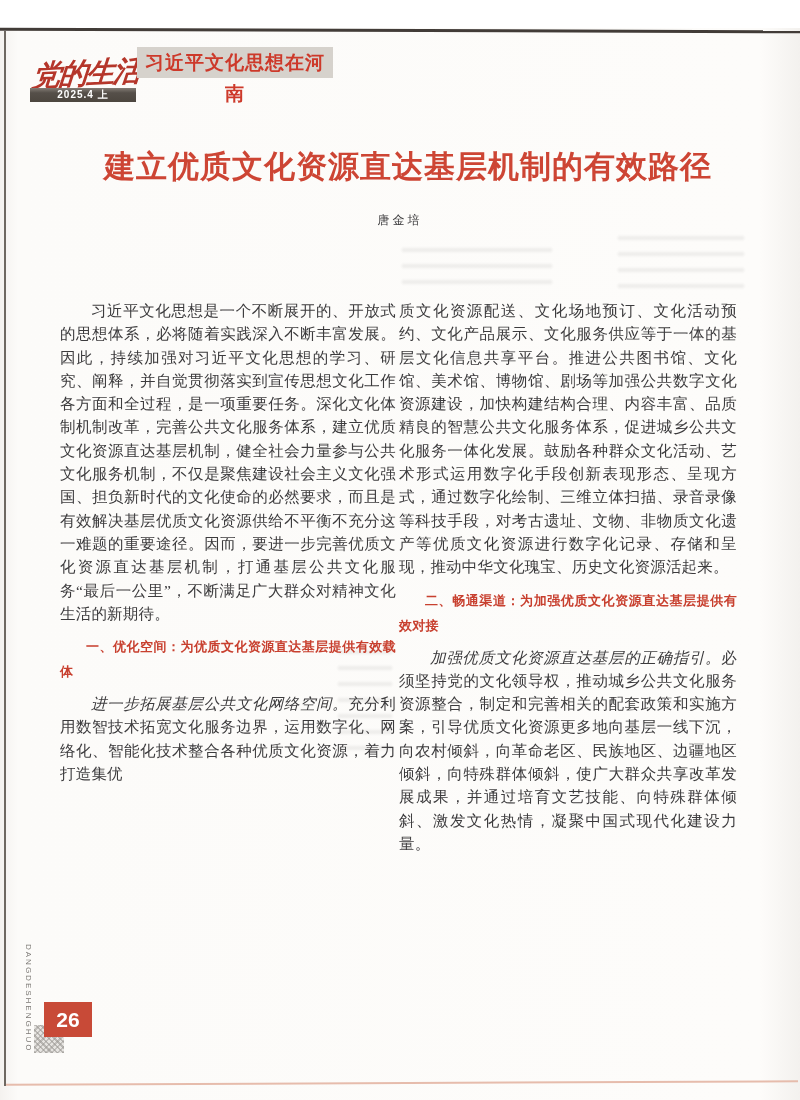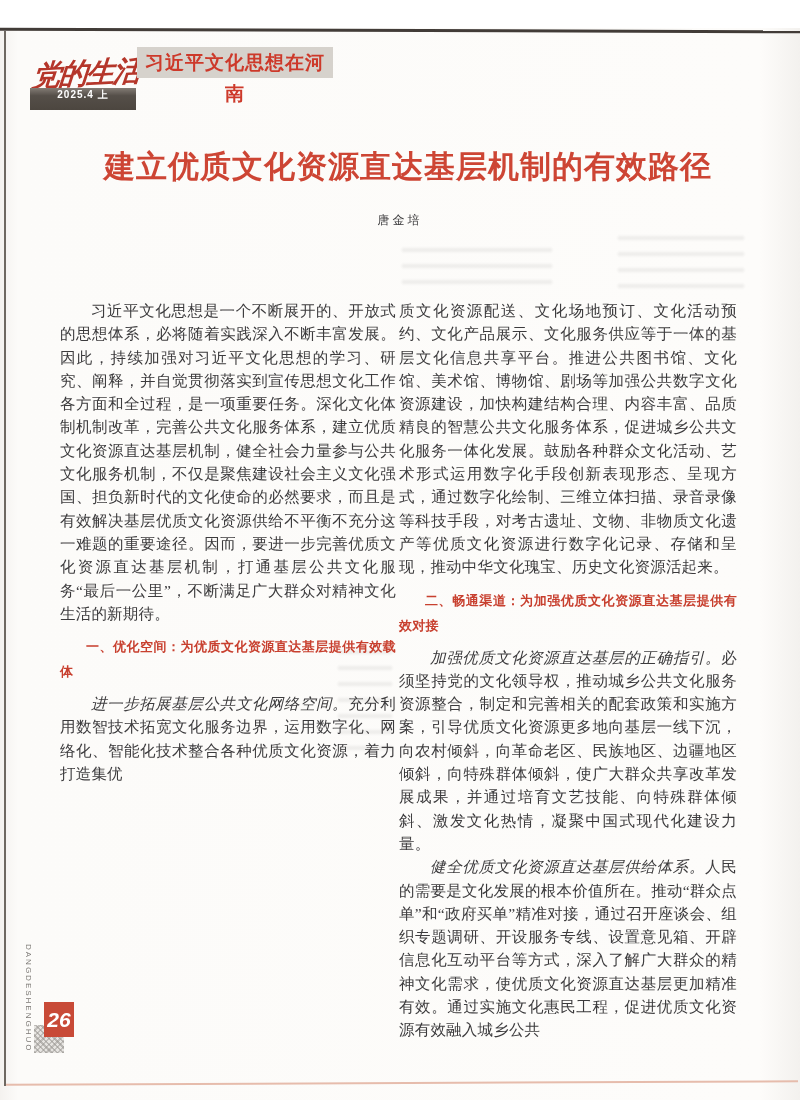--- a/index.html
+++ b/index.html
@@ -28,21 +28,21 @@
   .ghost.g3 { left:402px; top:248px; width:150px; height:44px; }
   
   .logo {
     position:absolute; left:32px; top:54px; width:104px;
     font-family:"DejaVu Serif",serif;
     font-size:29px; font-weight:bold; font-style:italic;
     color:#b5362a; transform:rotate(-3deg) skewX(-8deg);
     white-space:nowrap; letter-spacing:-2px;
   }
   .issue {
-    position:absolute; left:30px; top:88px; width:106px; height:22px;
+    position:absolute; left:30px; top:88px; width:106px; height:14px;
     background:linear-gradient(180deg,#837c75 0,#554f49 35%,#4c463f 100%);
     color:#ffffff; font-family:"Liberation Sans","DejaVu Sans",sans-serif;
     font-size:10px; font-weight:bold; text-align:center; line-height:14px;
     letter-spacing:1px;
   }
   .column-label {
     position:absolute; left:137px; top:47px; width:196px; height:31px;
     background:#d6d2cc;
     color:#cd392a; font-family:"Liberation Sans","DejaVu Sans",sans-serif;
     font-size:19px; font-weight:bold; text-align:center; line-height:31px;
@@ -83,24 +83,24 @@
     font-size:8px; color:#7e7b77; letter-spacing:2px;
   }
   .hatch {
     position:absolute; left:34px; top:1025px; width:30px; height:28px;
     background:
       repeating-linear-gradient(45deg,rgba(150,147,143,0.55) 0 1.5px,transparent 1.5px 4px),
       repeating-linear-gradient(-45deg,rgba(150,147,143,0.45) 0 1.5px,transparent 1.5px 4px),
       #e6e4e1;
   }
   .pagenum {
-    position:absolute; left:44px; top:1002px; width:30px; height:35px;
+    position:absolute; left:44px; top:1002px; width:48px; height:35px;
     background:#c84a37; color:#ffffff;
     font-family:"Liberation Sans","DejaVu Sans",sans-serif;
-    font-size:21px; font-weight:bold; font-style:italic;
+    font-size:21px; font-weight:bold; 
     display:flex; align-items:center; justify-content:center;
   }
 </style>
 </head>
 <body>
 
 <div class="page">
 
   <div class="top-strip"></div>
   <div class="top-line"></div>
@@ -121,20 +121,19 @@
   <div class="col col-left">
     <p class="para"><span>习近平文化思想是一个不断展开的、开放式的思想体系，必将随着实践深入不断丰富发展。因此，持续加强对习近平文化思想的学习、研究、阐释，并自觉贯彻落实到宣传思想文化工作各方面和全过程，是一项重要任务。深化文化体制机制改革，完善公共文化服务体系，建立优质文化资源直达基层机制，健全社会力量参与公共文化服务机制，不仅是聚焦建设社会主义文化强国、担负新时代的文化使命的必然要求，而且是有效解决基层优质文化资源供给不平衡不充分这一难题的重要途径。因而，要进一步完善优质文化资源直达基层机制，打通基层公共文化服务“最后一公里”，不断满足广大群众对精神文化生活的新期待。</span></p>
     <p class="heading">一、优化空间：为优质文化资源直达基层提供有效载体</p>
     <p class="para"><span class="lead">进一步拓展基层公共文化网络空间。</span><span>充分利用数智技术拓宽文化服务边界，运用数字化、网络化、智能化技术整合各种优质文化资源，着力打造集优</span></p>
   </div>
 
   <div class="col col-right">
     <p class="para noindent"><span>质文化资源配送、文化场地预订、文化活动预约、文化产品展示、文化服务供应等于一体的基层文化信息共享平台。推进公共图书馆、文化馆、美术馆、博物馆、剧场等加强公共数字文化资源建设，加快构建结构合理、内容丰富、品质精良的智慧公共文化服务体系，促进城乡公共文化服务一体化发展。鼓励各种群众文化活动、艺术形式运用数字化手段创新表现形态、呈现方式，通过数字化绘制、三维立体扫描、录音录像等科技手段，对考古遗址、文物、非物质文化遗产等优质文化资源进行数字化记录、存储和呈现，推动中华文化瑰宝、历史文化资源活起来。</span></p>
     <p class="heading">二、畅通渠道：为加强优质文化资源直达基层提供有效对接</p>
     <p class="para"><span class="lead">加强优质文化资源直达基层的正确指引。</span><span>必须坚持党的文化领导权，推动城乡公共文化服务资源整合，制定和完善相关的配套政策和实施方案，引导优质文化资源更多地向基层一线下沉，向农村倾斜，向革命老区、民族地区、边疆地区倾斜，向特殊群体倾斜，使广大群众共享改革发展成果，并通过培育文艺技能、向特殊群体倾斜、激发文化热情，凝聚中国式现代化建设力量。</span></p>
-    <p class="para"><span class="lead">健全优质文化资源直达基层供给体系。</span><span>人民的需要是文化发展的根本价值所在。推动“群众点单”和“政府买单”精准对接，通过召开座谈会、组织专题调研、开设服务专线、设置意见箱、开辟信息化互动平台等方式，深入了解广大群众的精神文化需求，使优质文化资源直达基层更加精准有效。通过实施文化惠民工程，促进优质文化资源有效融入城乡公共</span></p>
   </div>
 
   <div class="pinyin">DANGDESHENGHUO</div>
   <div class="hatch"></div>
   <div class="pagenum">26</div>
 
 </div>
 
 </body></html>

